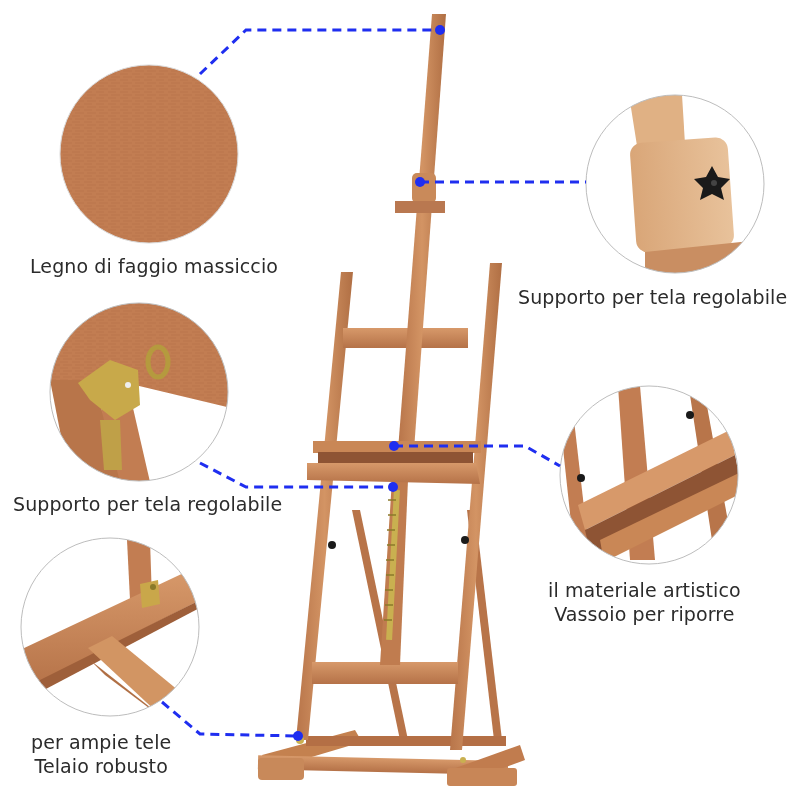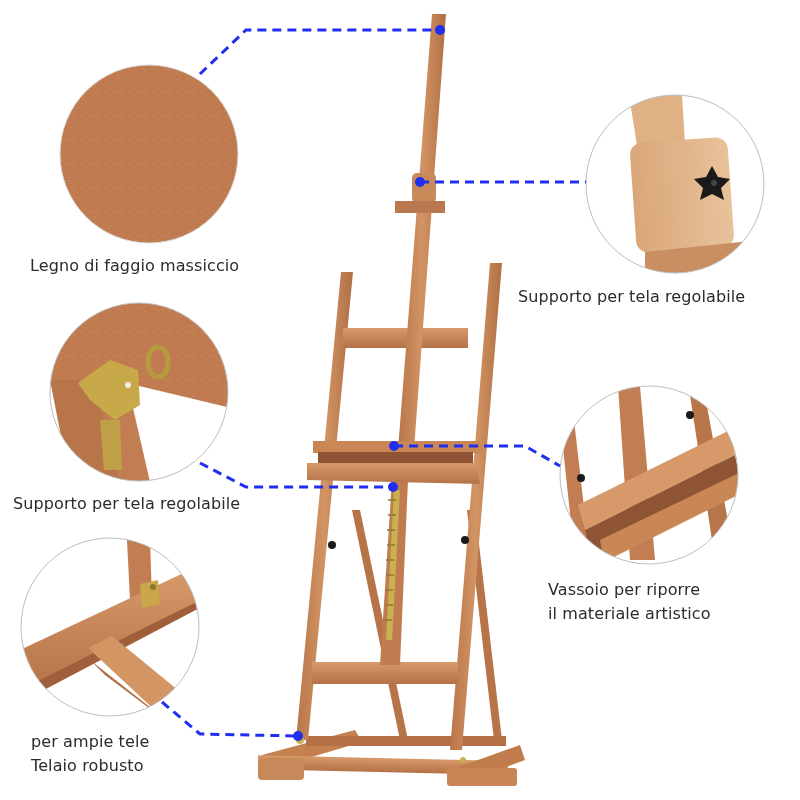--- a/index.html
+++ b/index.html
@@ -1,21 +1,21 @@
 <!DOCTYPE html>
 <html><head>
 <meta charset="utf-8">
 <style>
   html, body { margin: 0; padding: 0; background: #ffffff; }
   body { width: 800px; height: 800px; position: relative; overflow: hidden;
          font-family: "DejaVu Sans", "Liberation Sans", sans-serif; }
   .stage { position: absolute; left: 0; top: 0; width: 800px; height: 800px; }
   svg.art { position: absolute; left: 0; top: 0; width: 800px; height: 800px; }
-  .label { position: absolute; color: #2b2b2b; font-size: 16px; line-height: 24px;
-           white-space: nowrap; letter-spacing: 0.1px; }
+  .label { position: absolute; color: #2b2b2b; font-size: 19px; line-height: 24px;
+           white-space: nowrap; letter-spacing: 0.1px; text-align: center; }
 </style>
 </head>
 <body>
 
 <div class="stage">
 
 <svg class="art" viewBox="0 0 800 800" xmlns="http://www.w3.org/2000/svg">
   <defs>
     <linearGradient id="wood" x1="0" x2="1">
       <stop offset="0" stop-color="#b8754a"></stop>
@@ -180,22 +180,22 @@
 
 <div class="label" style="left:518px; top:285px;">
   <div>Supporto per tela regolabile</div>
 </div>
 
 <div class="label" style="left:13px; top:492px;">
   <div>Supporto per tela regolabile</div>
 </div>
 
 <div class="label" style="left:548px; top:578px;">
+  <div>il materiale artistico</div>
   <div>Vassoio per riporre</div>
-  <div>il materiale artistico</div>
 </div>
 
 <div class="label" style="left:31px; top:730px;">
   <div>per ampie tele</div>
   <div>Telaio robusto</div>
 </div>
 
 </div>
 
 </body></html>

